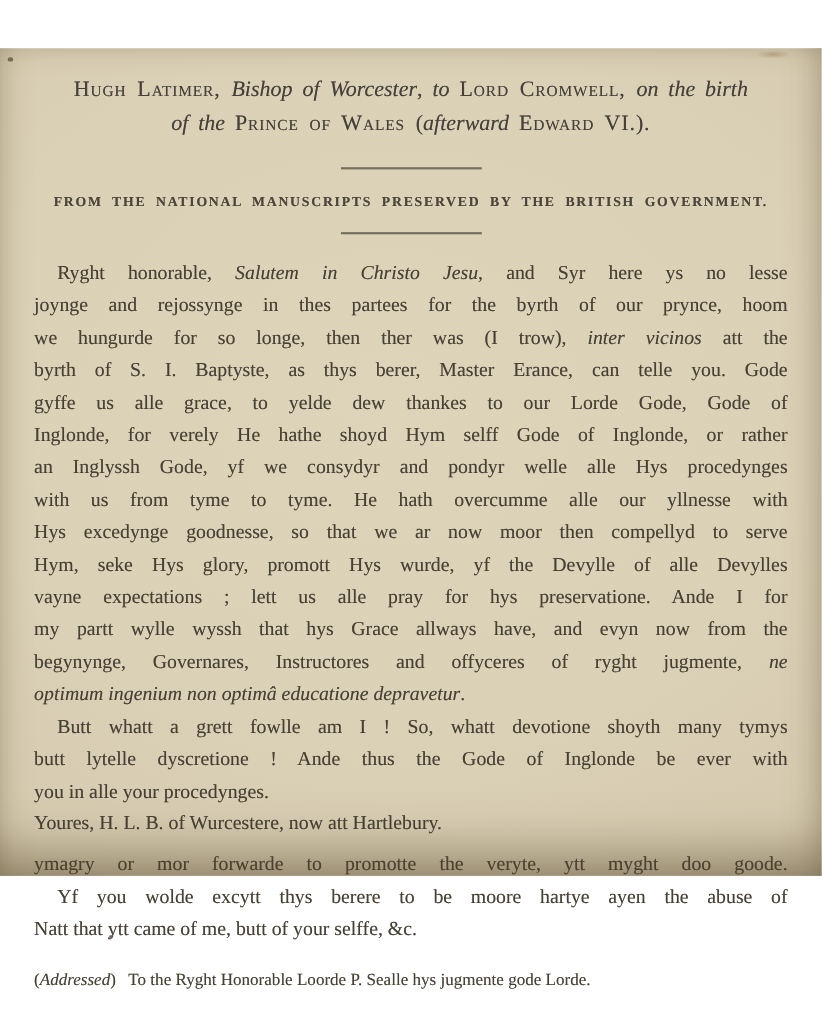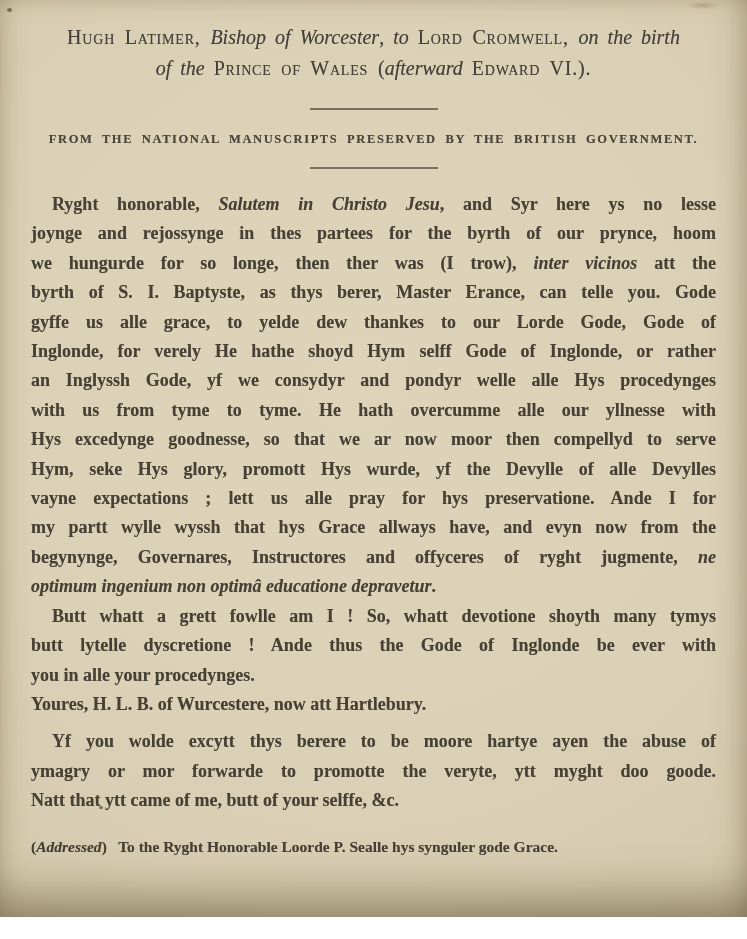--- a/index.html
+++ b/index.html
@@ -2,26 +2,27 @@
 <html><head>
 <meta charset="utf-8">
 <style>
   html, body { margin: 0; padding: 0; }
   body {
     width: 747px; height: 939px; overflow: hidden;
     font-family: "Liberation Serif", "DejaVu Serif", serif;
   }
   .page {
     position: relative;
-    width: 747px; height: 917px;
+    width: 747px; height: 752px;
     box-sizing: border-box;
     padding: 20px 31px 0 31px;
     background:
       radial-gradient(ellipse 95% 75% at 48% 42%, #ded4ba 0%, #dbd1b6 55%, #d6cbb0 85%, #cfc3a6 100%);
     color: #474034;
+    margin-top: 44px;
   }
   
   .vignette {
     position: absolute; inset: 0; pointer-events: none; z-index: 5;
     box-shadow:
       inset 0 -58px 48px -40px rgba(88, 72, 45, 0.55),
       inset 0 16px 28px -22px rgba(88, 72, 45, 0.28),
       inset -26px 0 34px -26px rgba(88, 72, 45, 0.42),
       inset 22px 0 30px -24px rgba(88, 72, 45, 0.34);
   }
@@ -51,21 +52,21 @@
 
   .source {
     margin-top: 21px;
     font-size: 12.5px; line-height: 16px; text-align: center;
     letter-spacing: 1.6px; word-spacing: 4px; color: #4c453a;
     text-shadow: 0 0 .4px rgba(76,69,58,.5);
     font-weight: bold;
   }
 
   
-  .bodytext { font-size: 18px; line-height: 29.4px; font-weight: bold; }
+  .bodytext { font-size: 18px; line-height: 29.4px; }
   .para { margin: 0; text-shadow: 0 0 .5px rgba(71,64,52,.45); }
   .p1 { margin-top: 21px; }
   .p3 { margin-top: 8px; }
   .tline { text-align: justify; text-align-last: justify; }
   .tline.indent { text-indent: 21px; }
   .tline.end { text-align-last: left; }
   .heading .tline, .heading .tline.end { text-align: center; text-align-last: center; }
 
   .it { font-style: italic; }
   .sc { font-variant: small-caps; letter-spacing: .8px; }
@@ -117,26 +118,26 @@
         <div class="tline"><span class="rn">begynynge, Governares, Instructores and offyceres of ryght jugmente, </span><span class="it">ne</span></div>
         <div class="tline end"><span class="it">optimum ingenium non optimâ educatione depravetur</span><span class="rn">.</span></div>
       </div>
     <div class="para p2">
         <div class="tline indent"><span class="rn">Butt whatt a grett fowlle am I !  So, whatt devotione shoyth many tymys</span></div>
         <div class="tline"><span class="rn">butt lytelle dyscretione !  Ande thus the Gode of Inglonde be ever with</span></div>
         <div class="tline end"><span class="rn">you in alle your procedynges.</span></div>
       </div>
     <div class="signature">Youres, H. L. B. of Wurcestere, now att Hartlebury.</div>
     <div class="para p3">
+        <div class="tline"><span class="rn">ymagry or mor forwarde to promotte the veryte, ytt myght doo goode.</span></div>
         <div class="tline indent"><span class="rn">Yf you wolde excytt thys berere to be moore hartye ayen the abuse of</span></div>
-        <div class="tline"><span class="rn">ymagry or mor forwarde to promotte the veryte, ytt myght doo goode.</span></div>
         <div class="tline end"><span class="rn">Natt that ytt came of me, butt of your selffe, &amp;c.</span></div>
       </div>
     <div class="para addressed">
-        <div class="tline end"><span class="rn">(</span><span class="it">Addressed</span><span class="rn">)</span><span class="rn">  To the Ryght Honorable Loorde P. Sealle hys synguler gode Grace.</span></div>
+        <div class="tline end"><span class="rn">(</span><span class="it">Addressed</span><span class="rn">)</span><span class="rn">  To the Ryght Honorable Loorde P. Sealle hys jugmente gode Lorde.</span></div>
       </div>
   </div>
 
   <div class="speck speck1"></div>
   <div class="speck speck2"></div>
   <div class="smudge"></div>
   <div class="vignette"></div>
 </div>
 
 </body></html>

